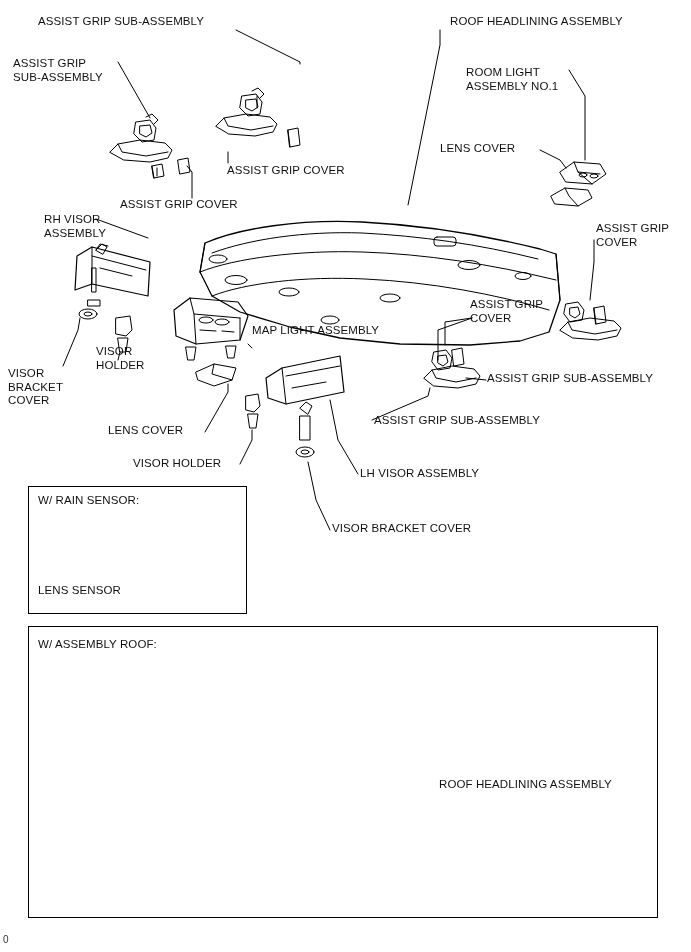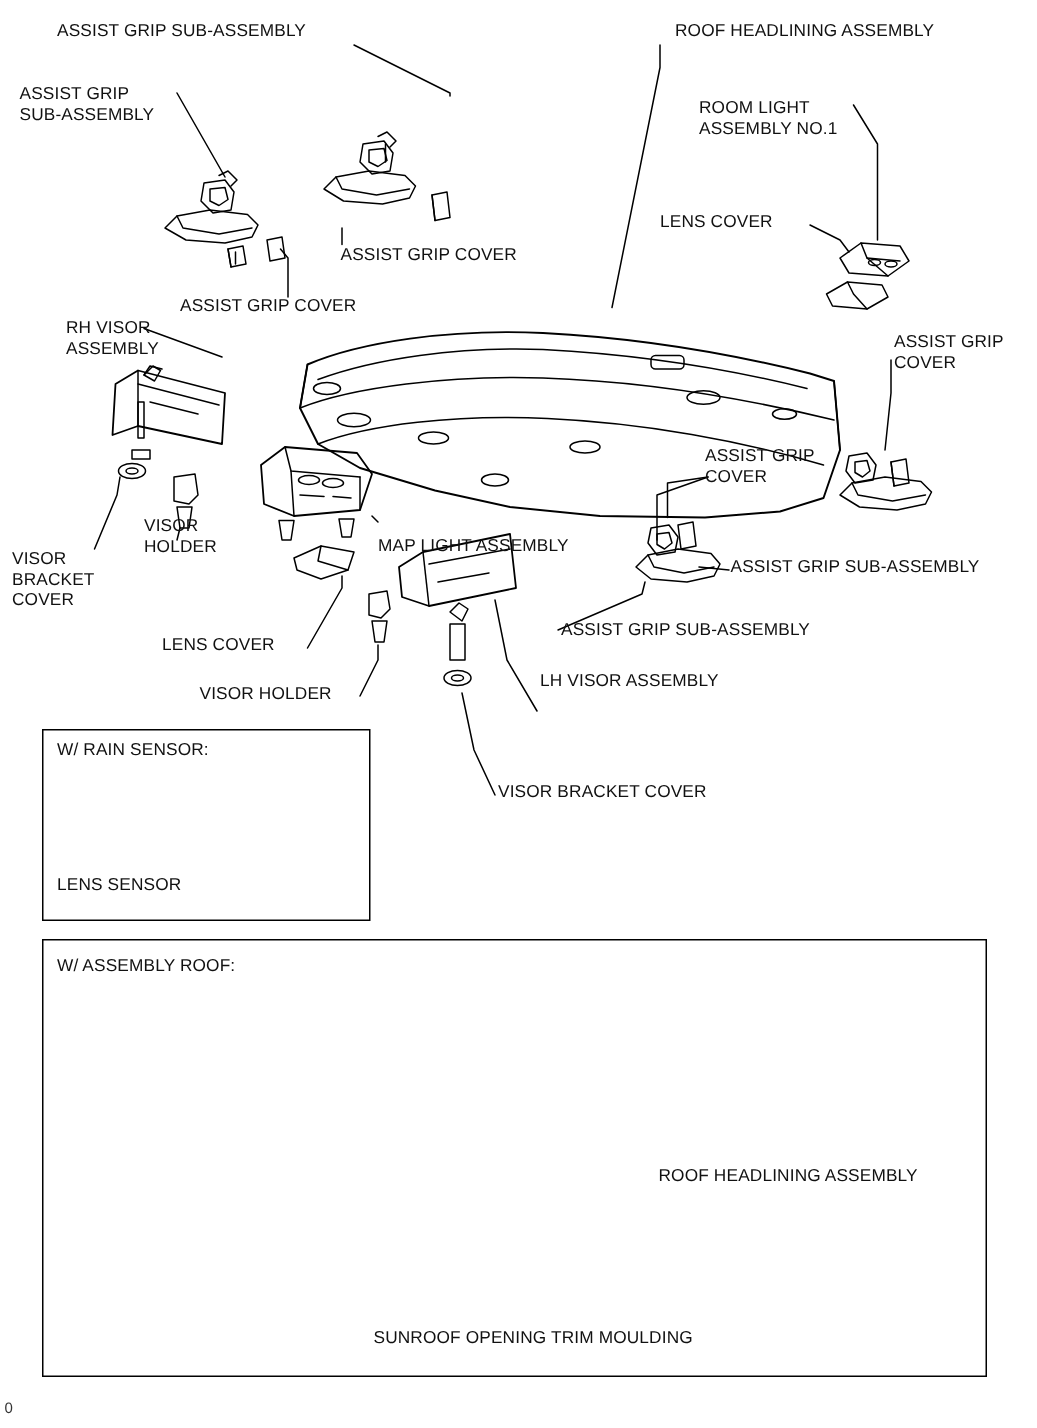--- a/index.html
+++ b/index.html
@@ -289,43 +289,42 @@
 
   <div class="lbl" style="left:596px; top:222px;">ASSIST GRIP
 COVER</div>
 
   <div class="lbl" style="left:8px; top:213px;margin-left:36px;">RH VISOR
 ASSEMBLY</div>
 
   <div class="lbl" style="left:470px; top:298px;">ASSIST GRIP
 COVER</div>
 
-  <div class="lbl" style="left:252px; top:358px;">MAP LIGHT ASSEMBLY</div>
+  <div class="lbl" style="left:252px; top:324px;">MAP LIGHT ASSEMBLY</div>
 
   <div class="lbl" style="left:8px; top:367px;">VISOR
 BRACKET
 COVER</div>
 
   <div class="lbl" style="left:96px; top:345px;">VISOR
 HOLDER</div>
 
   <div class="lbl" style="left:487px; top:372px;">ASSIST GRIP SUB-ASSEMBLY</div>
 
   <div class="lbl" style="left:108px; top:424px;">LENS COVER</div>
 
   <div class="lbl" style="left:374px; top:414px;">ASSIST GRIP SUB-ASSEMBLY</div>
 
   <div class="lbl" style="left:133px; top:457px;">VISOR HOLDER</div>
 
-  <div class="lbl" style="left:360px; top:448px;">LH VISOR ASSEMBLY</div>
+  <div class="lbl" style="left:360px; top:467px;">LH VISOR ASSEMBLY</div>
 
   <div class="lbl" style="left:332px; top:522px;">VISOR BRACKET COVER</div>
 
   <div class="lbl bold" style="left:38px; top:494px;">W/ RAIN SENSOR:</div>
   <div class="lbl" style="left:38px; top:584px;">LENS SENSOR</div>
 
   <div class="lbl bold" style="left:38px; top:638px;">W/ ASSEMBLY ROOF:</div>
   <div class="lbl" style="left:439px; top:778px;">ROOF HEADLINING ASSEMBLY</div>
-  <div class="lbl" style="left:249px; top:886px;">SUNROOF OPENING TRIM MOULDING</div>
 
   <div class="pagenum">0</div>
 
 </div>
 
 </body></html>

